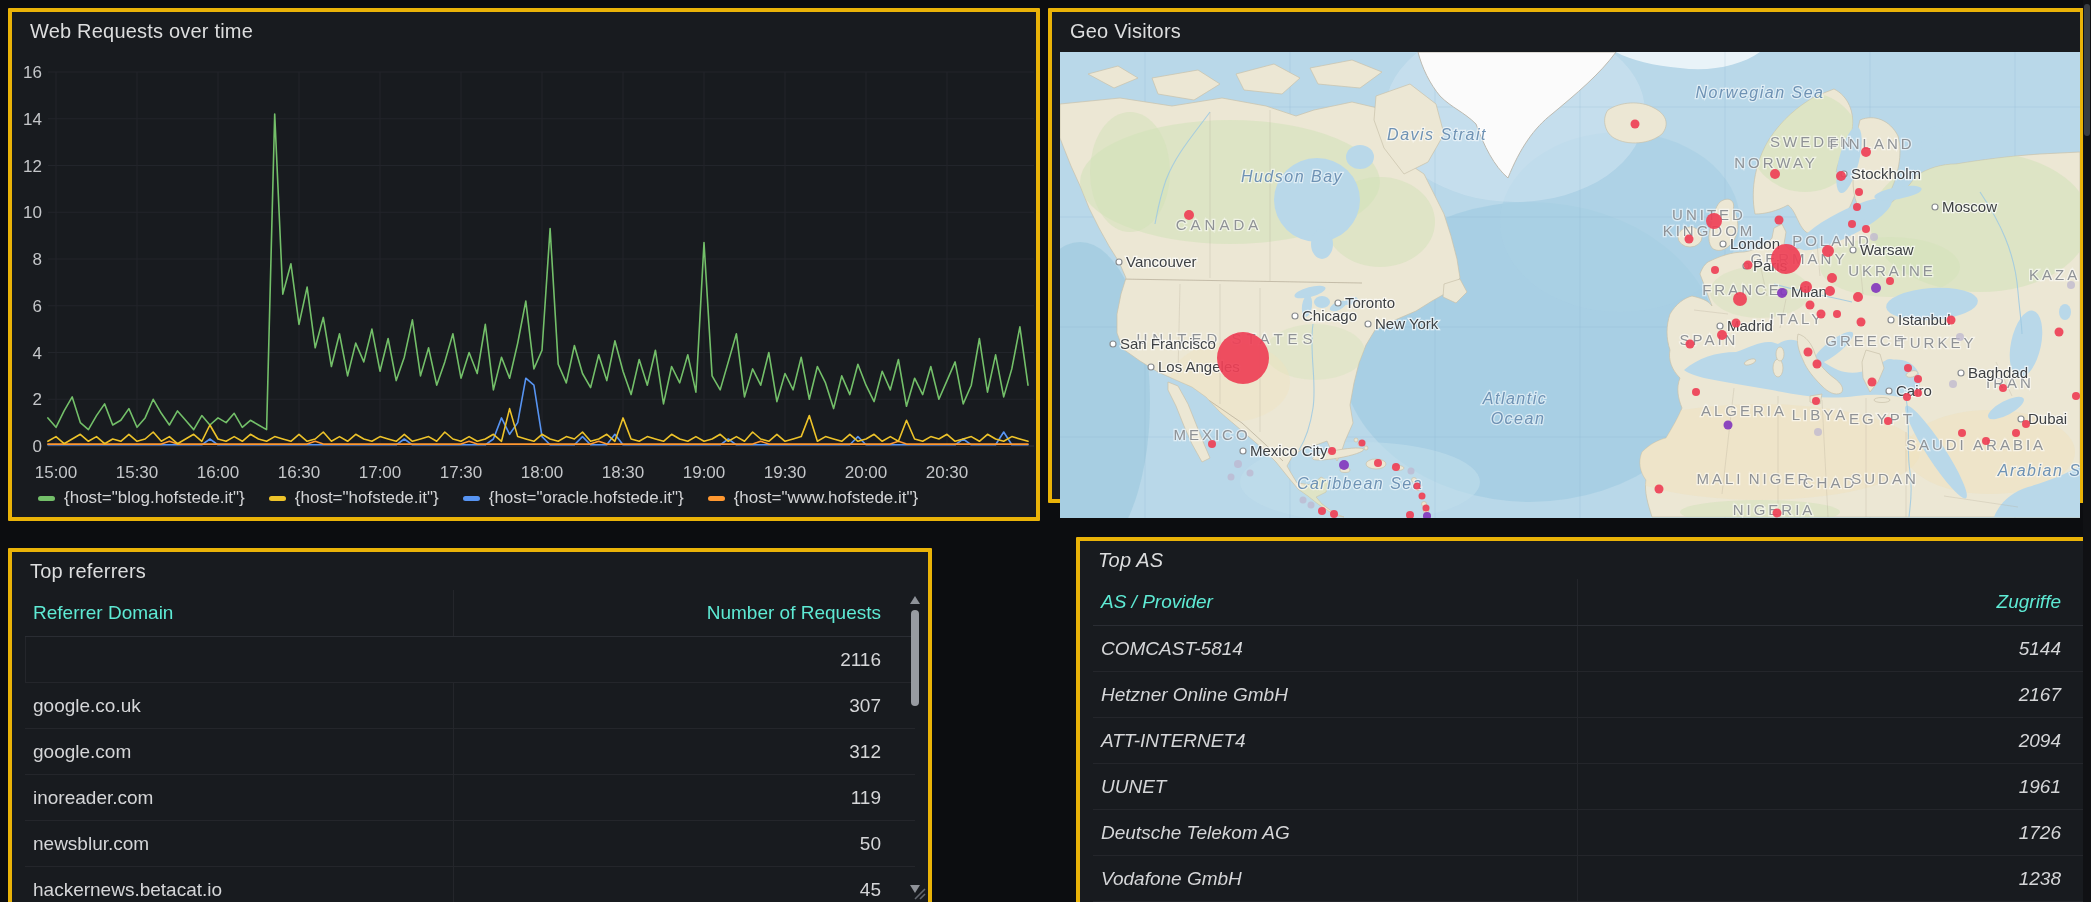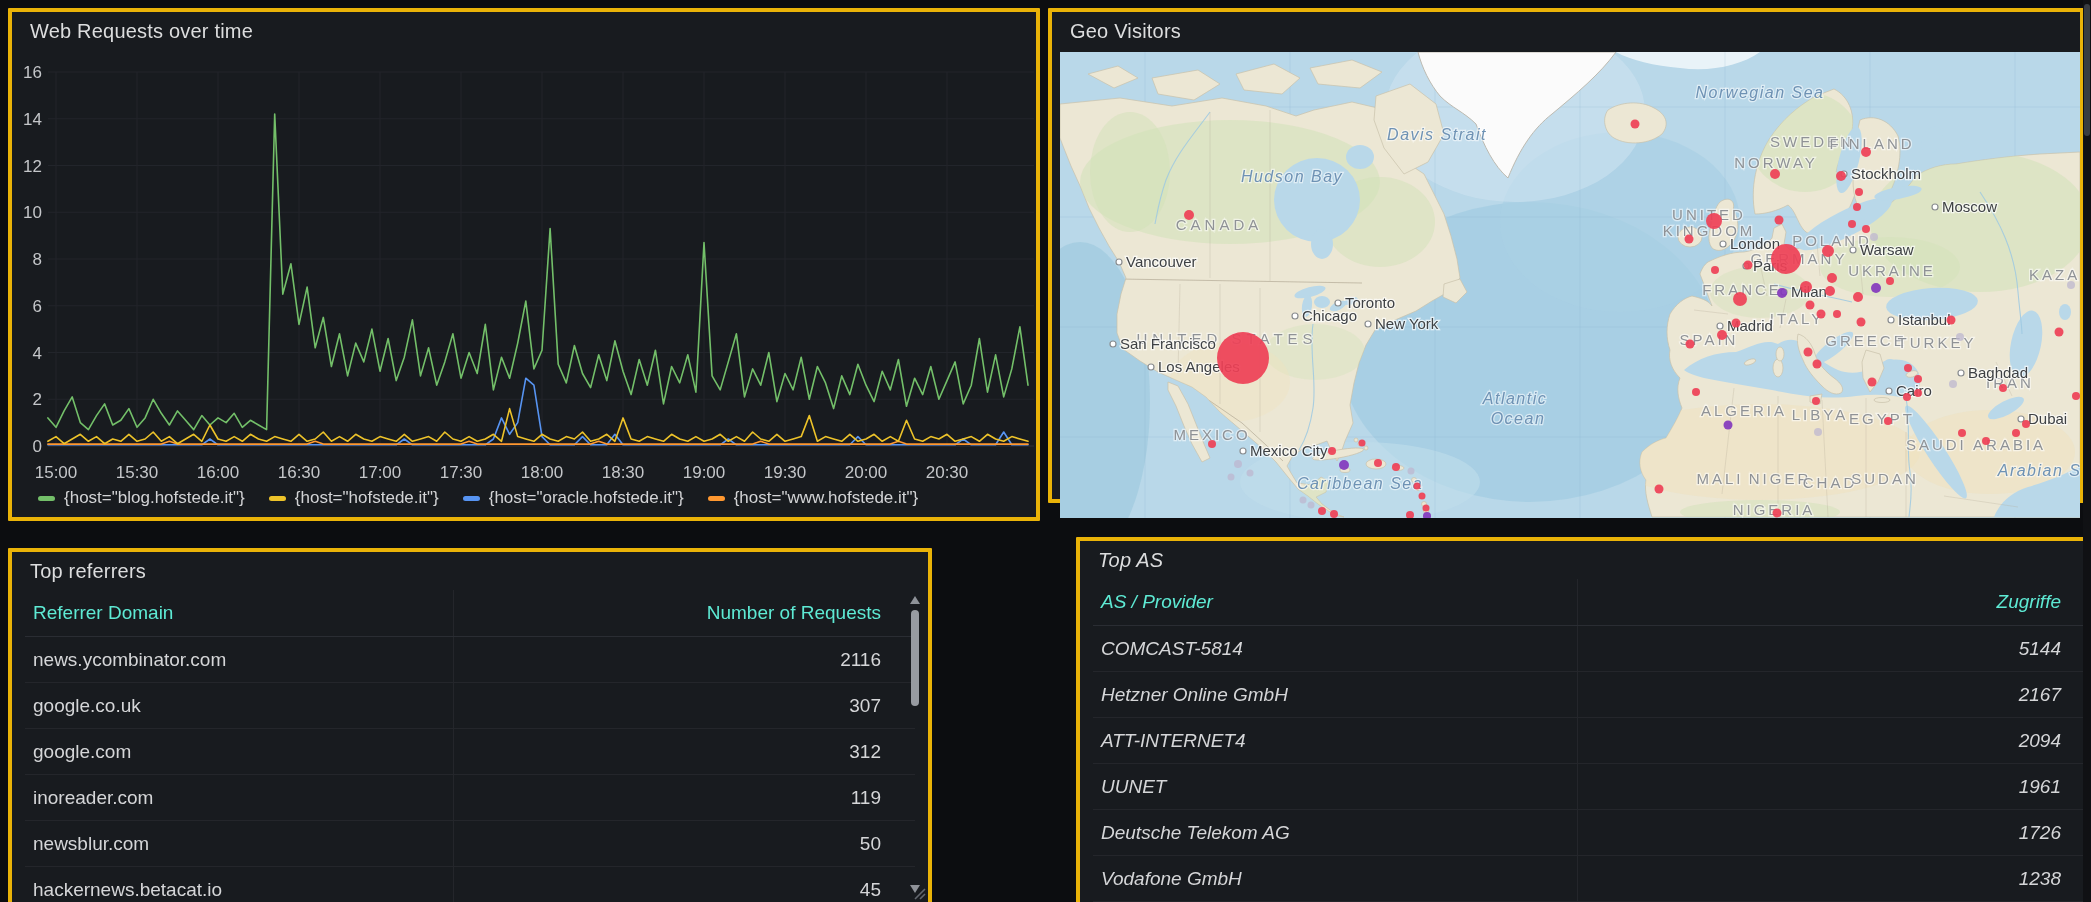--- a/index.html
+++ b/index.html
@@ -391,21 +391,20 @@
 
 <div class="panel" id="p-ref">
   <div class="panel-title">Top referrers</div>
   <div class="tablewrap">
     <div class="thead" id="ref-head">
         <div class="th">Referrer Domain</div>
         <div class="th num">Number of Requests</div>
       </div>
     <div id="ref-body">
         <div class="trow">
-          <div class="td">news.ycombinator.com</div>
           <div class="td num">2116</div>
         </div>
         <div class="trow">
           <div class="td">google.co.uk</div>
           <div class="td num">307</div>
         </div>
         <div class="trow">
           <div class="td">google.com</div>
           <div class="td num">312</div>
         </div>

